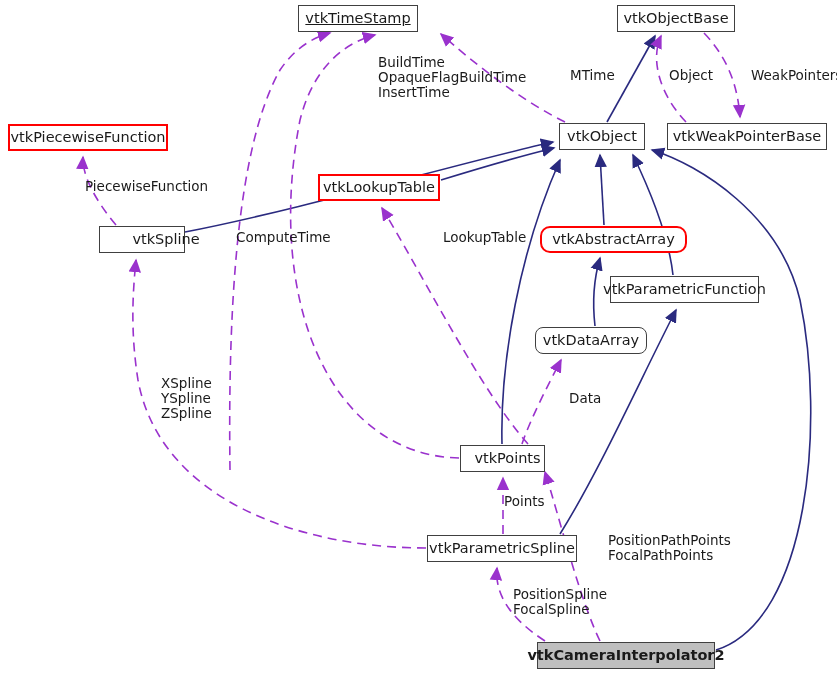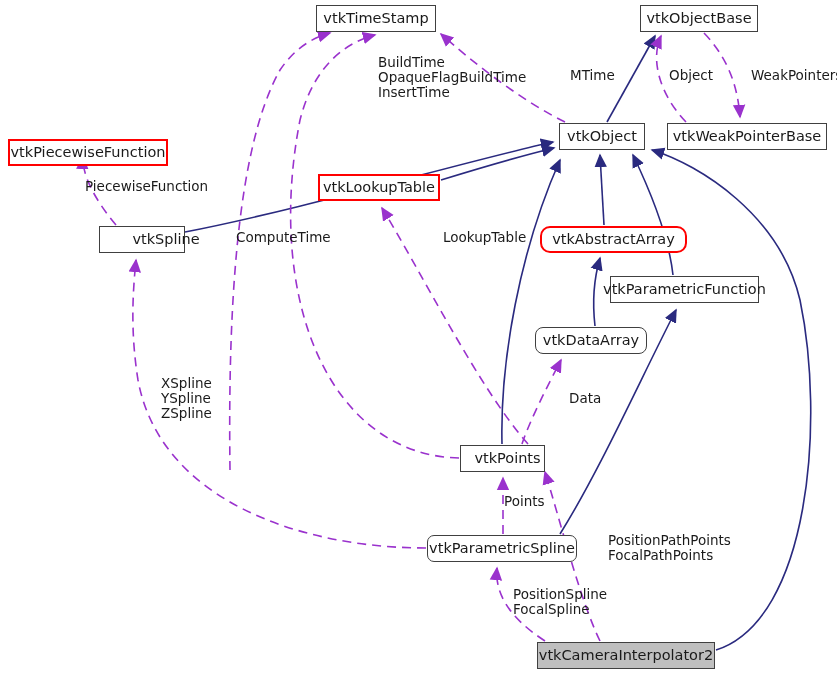--- a/index.html
+++ b/index.html
@@ -3,21 +3,21 @@
 <meta charset="utf-8">
 <style>
   html,body{margin:0;padding:0;background:#ffffff;}
   #stage{position:relative;width:837px;height:673px;background:#ffffff;
          font-family:"DejaVu Sans","Liberation Sans",sans-serif;overflow:hidden;}
   #edges{position:absolute;left:0;top:0;width:837px;height:673px;}
   .node{position:absolute;box-sizing:border-box;display:flex;align-items:center;
         justify-content:center;background:#ffffff;border:1px solid #404040;
         font-size:14.5px;color:#1a1a1a;white-space:nowrap;line-height:1;}
   .node.red{border:2px solid #ff0000;}
-  .node.cur{background:#bfbfbf;border:1px solid #404040;}
+  .node.cur{background:#bfbfbf;border:1px solid #404040;font-weight:bold;}
   .node .lbl{pointer-events:none;}
   .elabel{position:absolute;font-size:13.5px;color:#1a1a1a;line-height:1.12;
           white-space:pre;text-align:center;}
 </style>
 </head>
 <body>
 
 <div id="stage">
 
   <svg id="edges" viewBox="0 0 837 673" xmlns="http://www.w3.org/2000/svg">
@@ -72,27 +72,27 @@
       <path d="M503,534 L503,478"></path>
 
       <path d="M426,548 C300,548 160,500 138,380 C130,330 133,290 136,260"></path>
 
       <path d="M600,641 C580,600 560,520 545,472"></path>
 
       <path d="M545,641 C505,615 495,590 497,568"></path>
     </g>
   </svg>
 
-  <div class="node" style="left:316px;top:5px;width:120px;height:27px;">
+  <div class="node" style="left:298px;top:5px;width:120px;height:27px;text-decoration:underline;">
     <span class="lbl">vtkTimeStamp</span>
   </div>
-  <div class="node" style="left:640px;top:5px;width:118px;height:27px;">
+  <div class="node" style="left:617px;top:5px;width:118px;height:27px;">
     <span class="lbl">vtkObjectBase</span>
   </div>
-  <div class="node red" style="left:8px;top:139px;width:160px;height:27px;">
+  <div class="node red" style="left:8px;top:124px;width:160px;height:27px;">
     <span class="lbl">vtkPiecewiseFunction</span>
   </div>
   <div class="node" style="left:559px;top:123px;width:86px;height:27px;">
     <span class="lbl">vtkObject</span>
   </div>
   <div class="node" style="left:667px;top:123px;width:160px;height:27px;">
     <span class="lbl">vtkWeakPointerBase</span>
   </div>
   <div class="node red" style="left:318px;top:174px;width:122px;height:27px;">
     <span class="lbl">vtkLookupTable</span>
@@ -105,21 +105,21 @@
   </div>
   <div class="node" style="left:610px;top:276px;width:149px;height:27px;">
     <span class="lbl">vtkParametricFunction</span>
   </div>
   <div class="node" style="left:535px;top:327px;width:112px;height:27px;border-radius:8px;">
     <span class="lbl">vtkDataArray</span>
   </div>
   <div class="node" style="left:460px;top:445px;width:85px;height:27px;padding-left:10px;">
     <span class="lbl">vtkPoints</span>
   </div>
-  <div class="node" style="left:427px;top:535px;width:150px;height:27px;border-radius:7px;">
+  <div class="node" style="left:427px;top:535px;width:150px;height:27px;">
     <span class="lbl">vtkParametricSpline</span>
   </div>
   <div class="node cur" style="left:537px;top:642px;width:178px;height:27px;">
     <span class="lbl">vtkCameraInterpolator2</span>
   </div>
 
   <div class="elabel" style="left: 378px; top: 55px; width: 0px; margin-left: 0px;">BuildTime
 OpaqueFlagBuildTime
 InsertTime</div>
   <div class="elabel" style="left: 570px; top: 68px; width: 0px; margin-left: 0px;">MTime</div>

